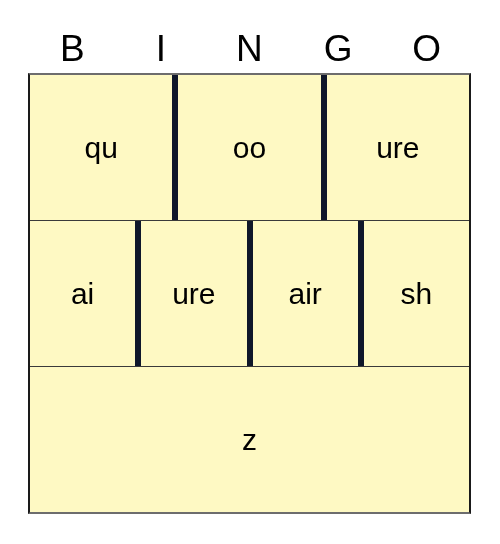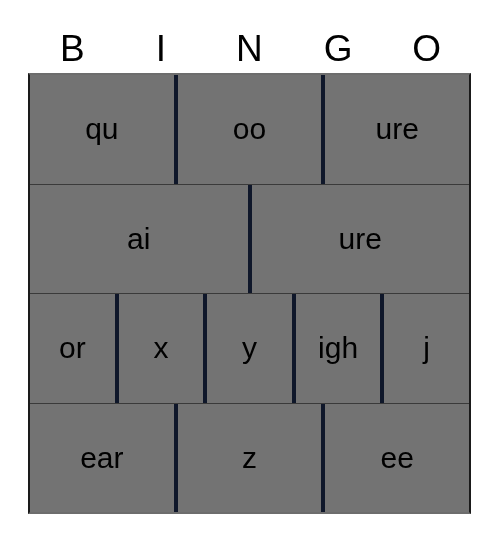--- a/index.html
+++ b/index.html
@@ -70,25 +70,25 @@
   }
   .grid-cell {
     flex: 1 1 0;
     min-width: 0;
     display: flex;
     align-items: center;
     justify-content: center;
     font-size: 30px;
     line-height: 1;
     color: #000000;
-    background: #737373;
+    background: #fef9c3;
     user-select: none;
   }
   .grid-cell + .grid-cell {
-    border-left: 4px solid #0f172a;
+    border-left: 6px solid #0f172a;
   }
 </style>
 </head>
 <body>
 
 <div id="bingo-card">
 
   <div class="header-row">
     <div class="header-cell">B</div>
     <div class="header-cell">I</div>
@@ -101,31 +101,24 @@
 
     <div class="grid-row">
       <div class="grid-cell">qu</div>
       <div class="grid-cell">oo</div>
       <div class="grid-cell">ure</div>
     </div>
 
     <div class="grid-row">
       <div class="grid-cell">ai</div>
       <div class="grid-cell">ure</div>
+      <div class="grid-cell">air</div>
+      <div class="grid-cell">sh</div>
     </div>
 
-    <div class="grid-row">
-      <div class="grid-cell">or</div>
-      <div class="grid-cell">x</div>
-      <div class="grid-cell">y</div>
-      <div class="grid-cell">igh</div>
-      <div class="grid-cell">j</div>
-    </div>
 
     <div class="grid-row">
-      <div class="grid-cell">ear</div>
       <div class="grid-cell">z</div>
-      <div class="grid-cell">ee</div>
     </div>
 
 
   </div>
 </div>
 
 </body></html>

